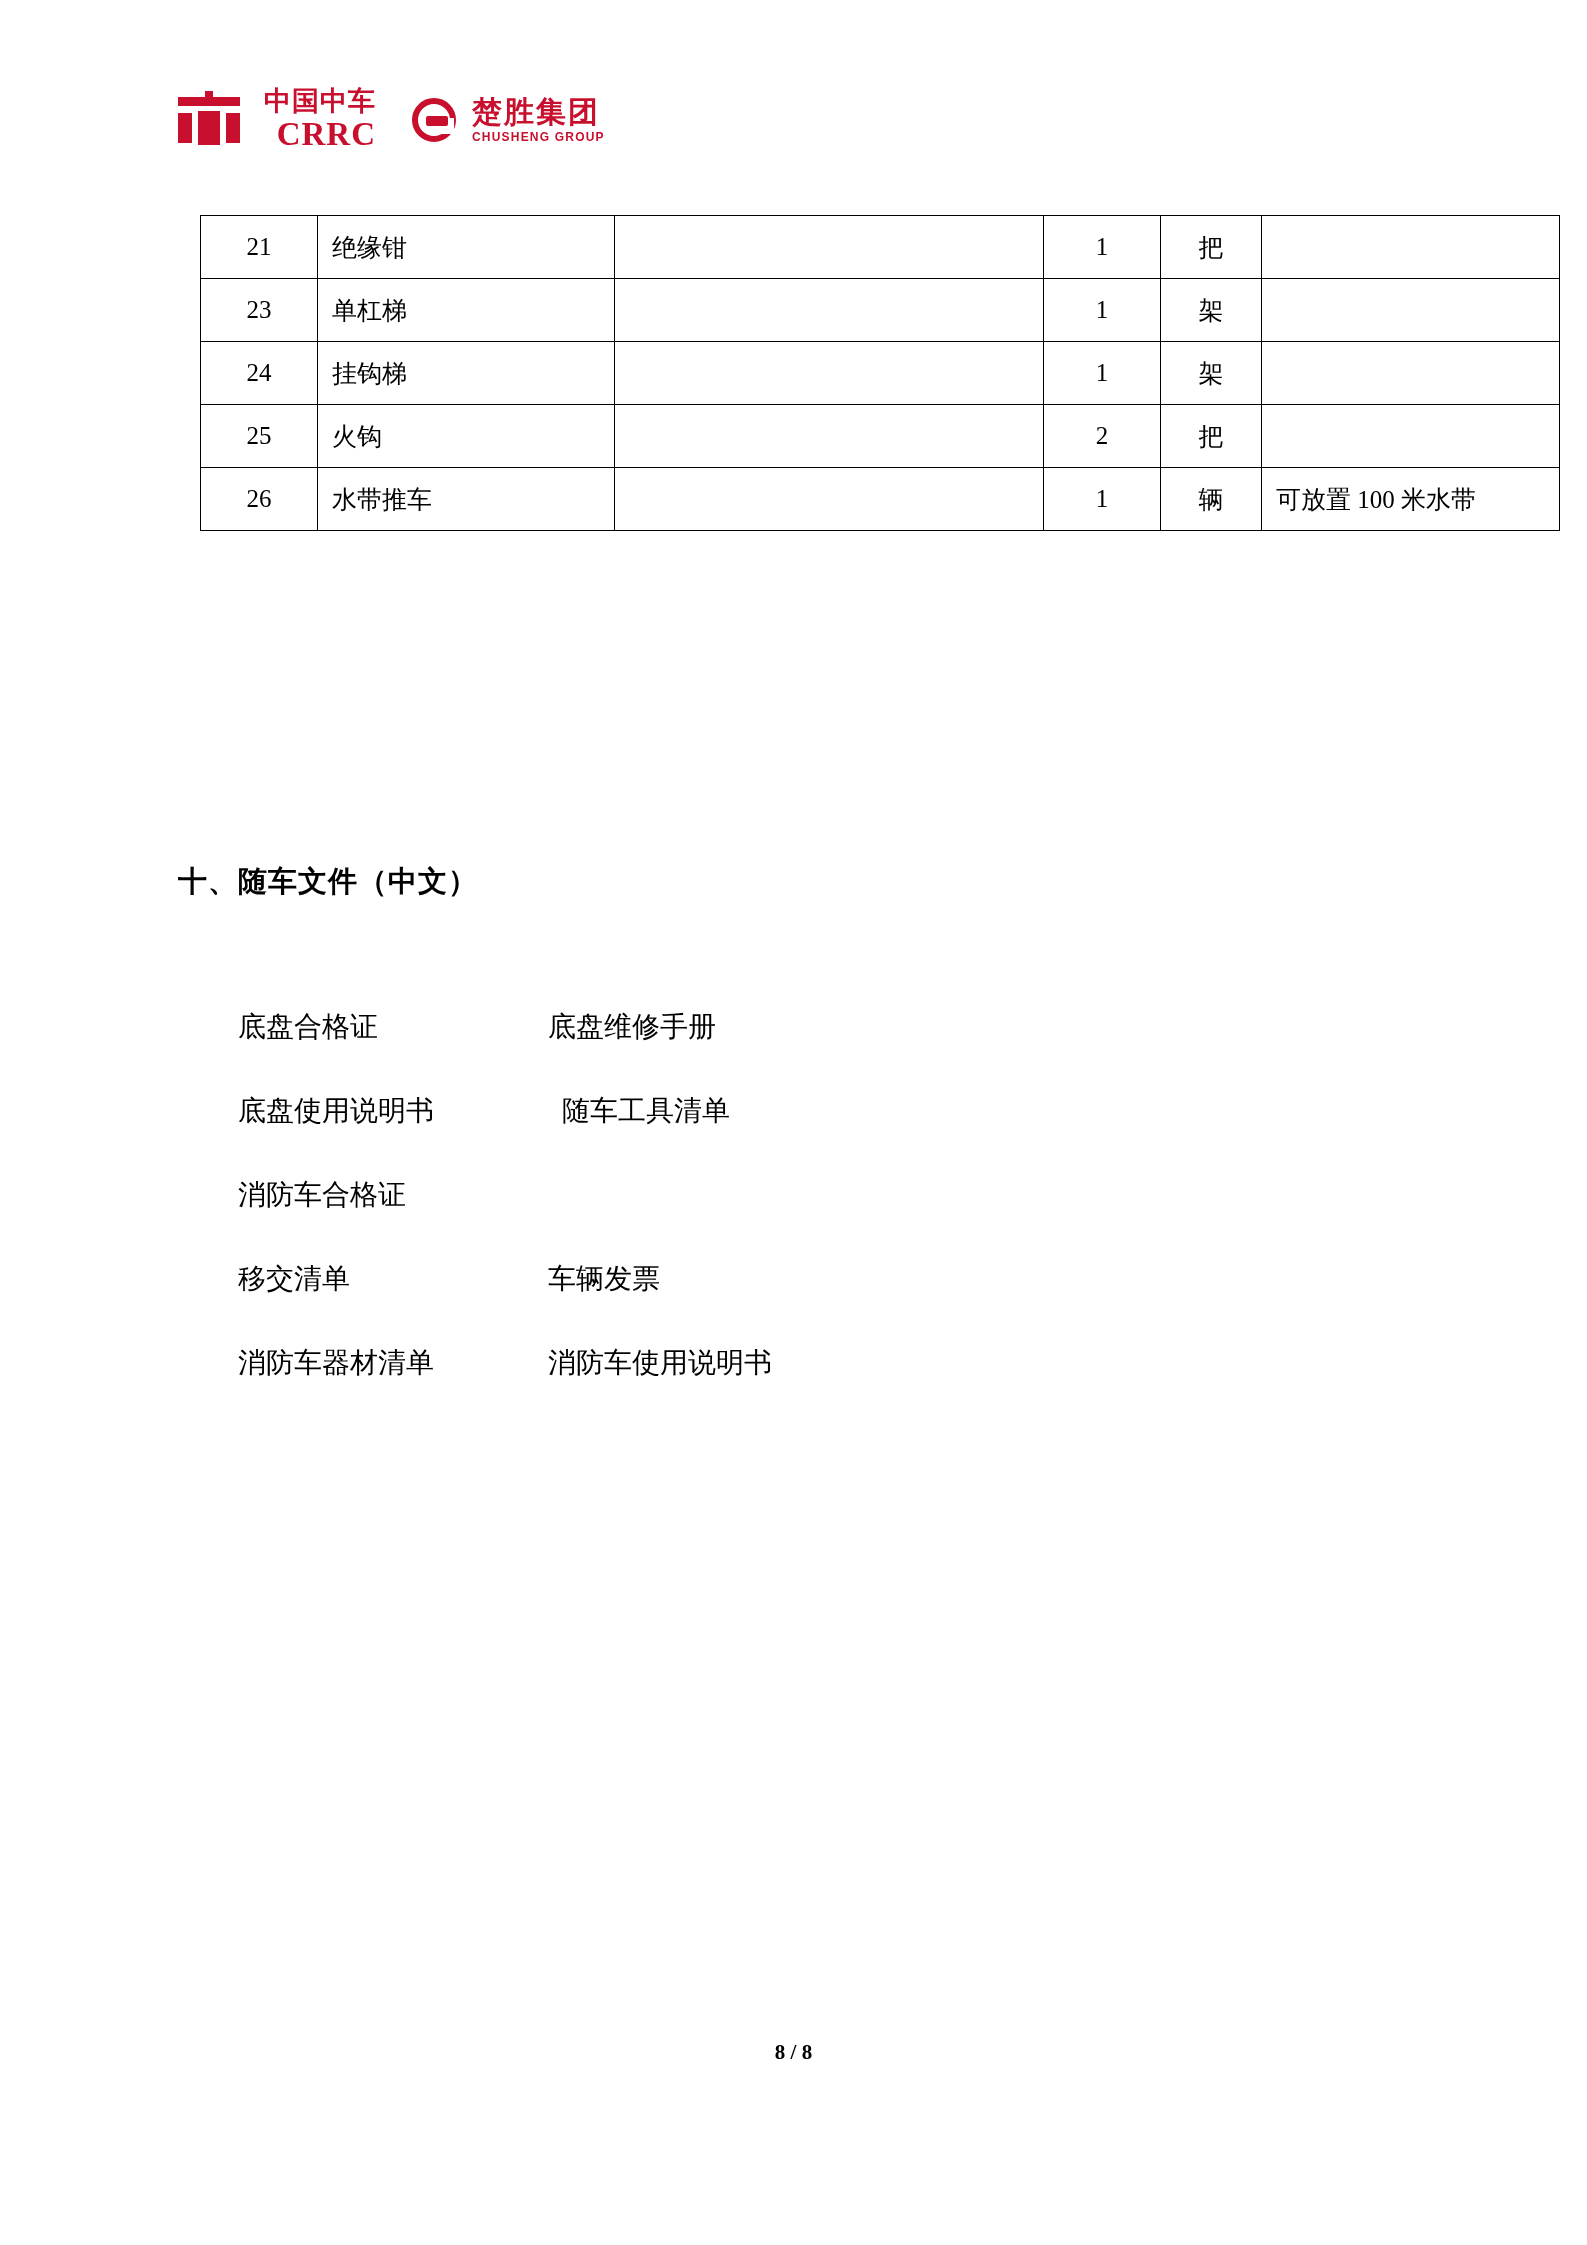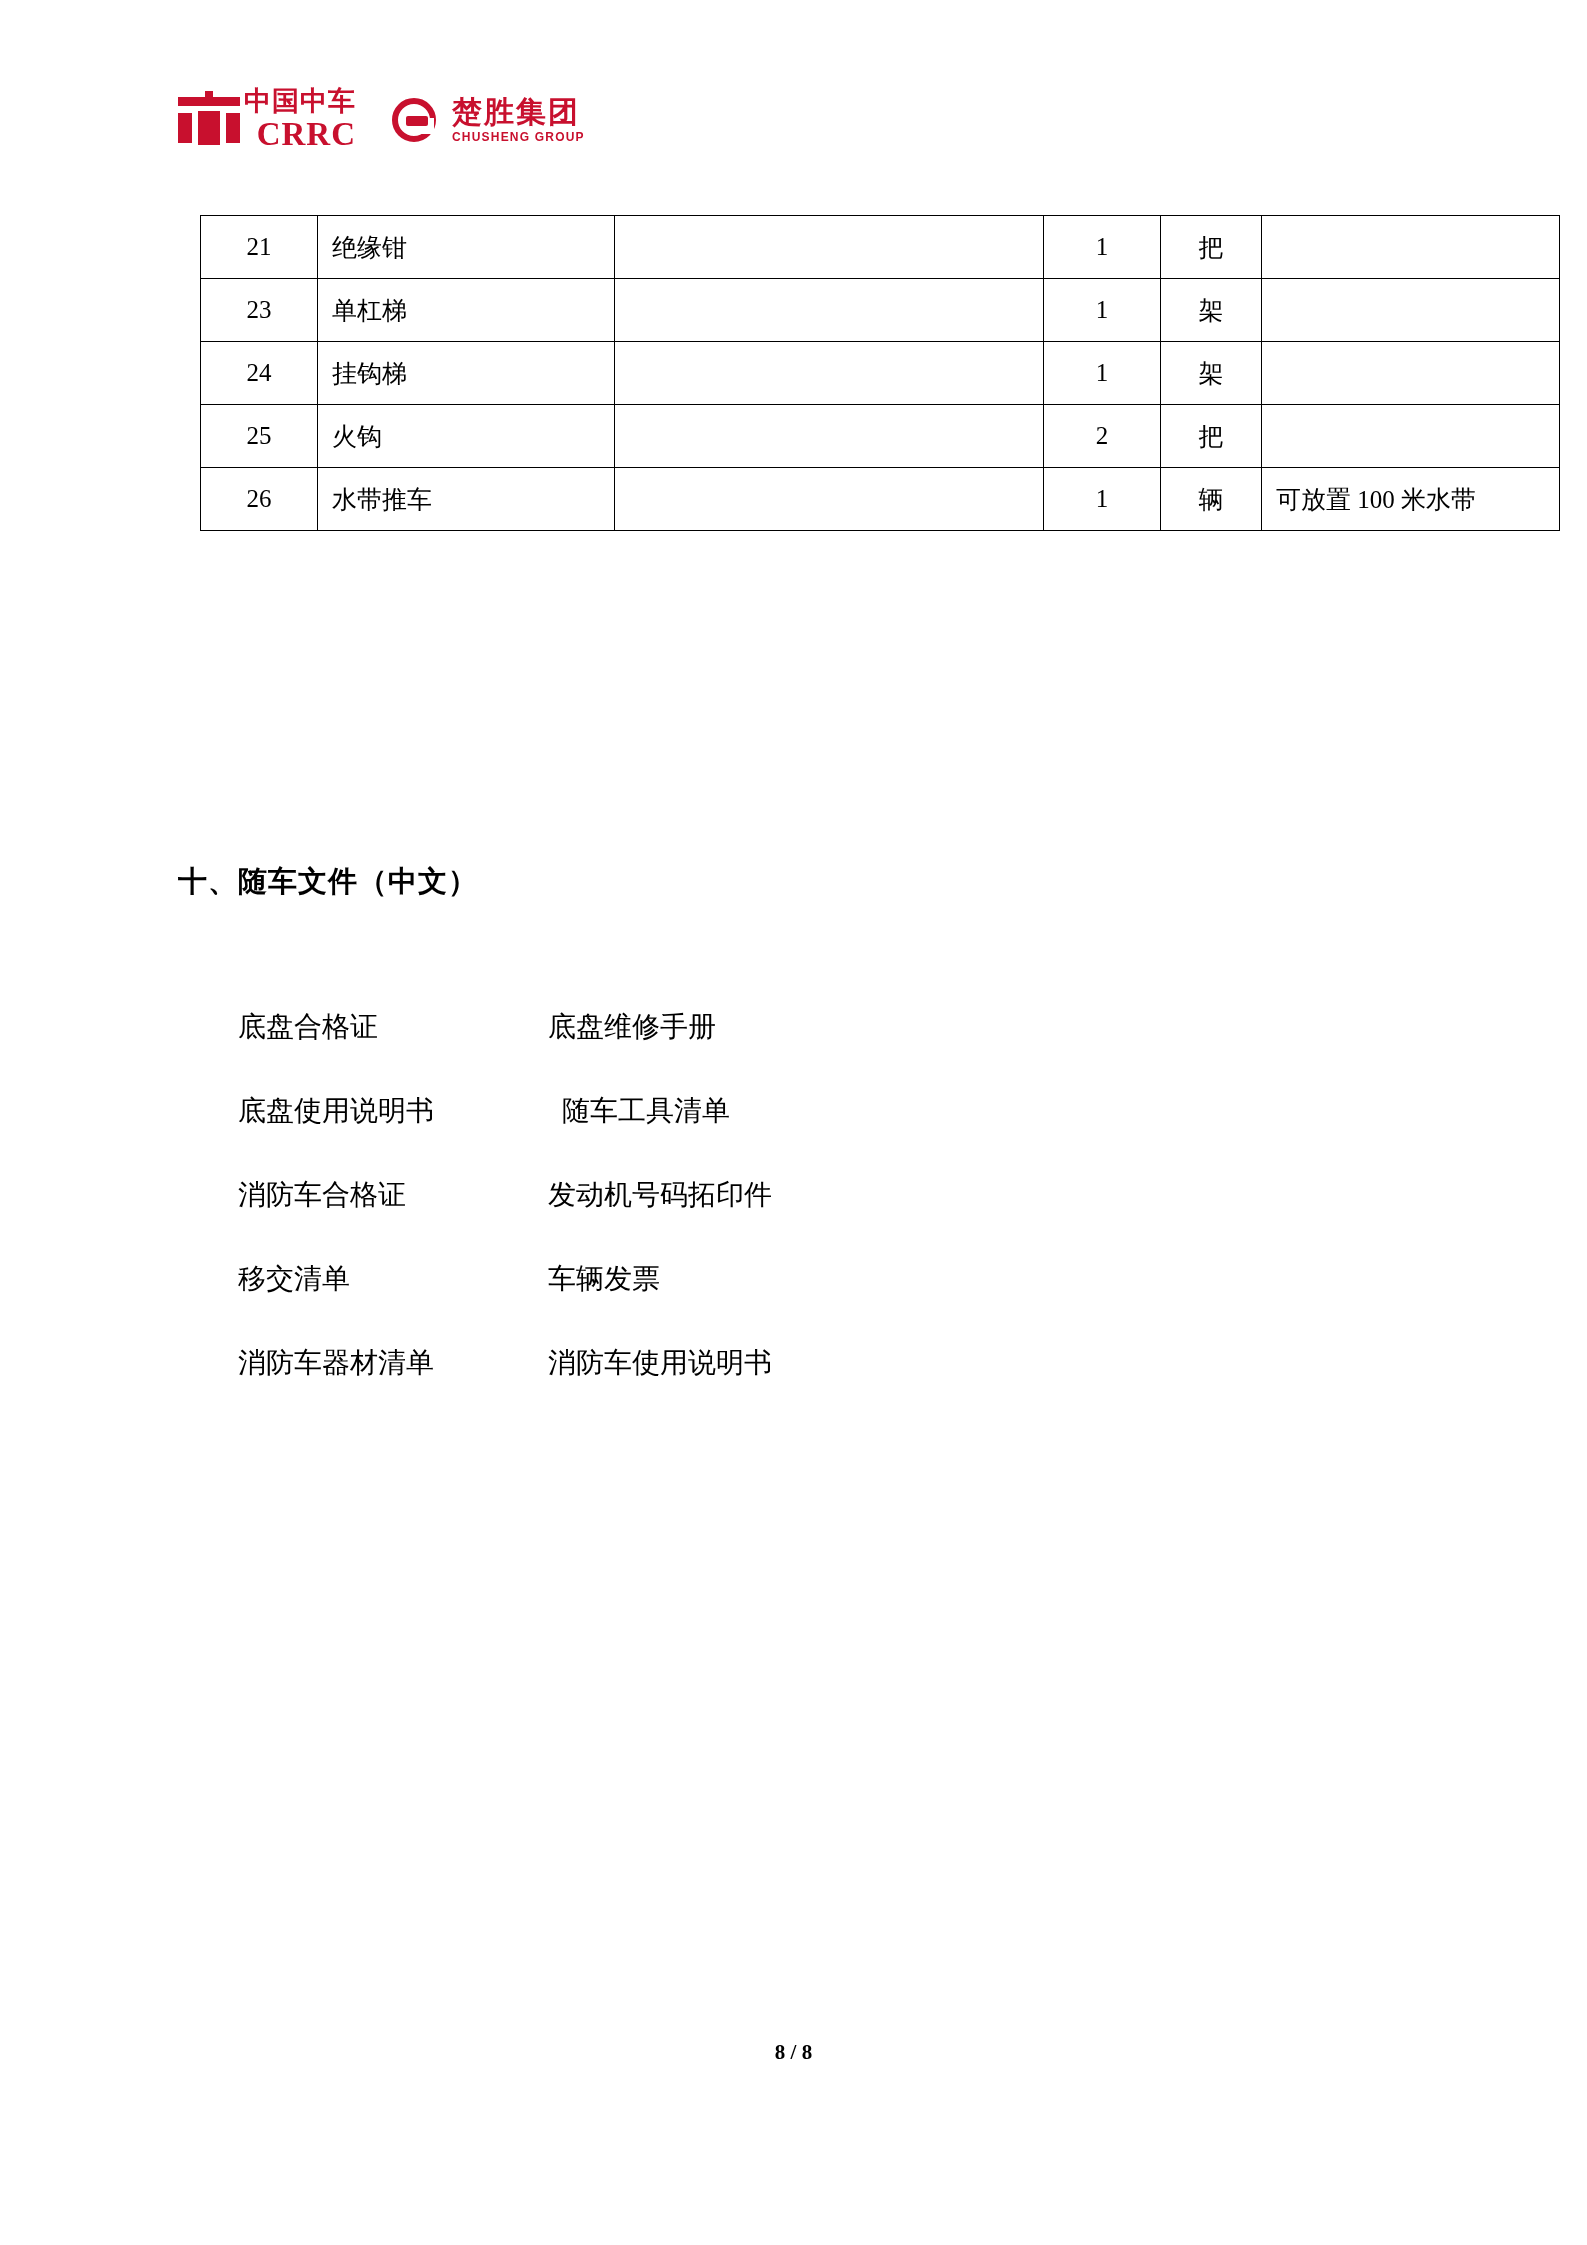--- a/index.html
+++ b/index.html
@@ -28,21 +28,21 @@
     position: absolute;
     top: 88px;
     left: 178px;
     display: flex;
     align-items: center;
     gap: 18px;
   }
   .crrc-logo {
     display: flex;
     align-items: center;
-    gap: 4px;
+    gap: 24px;
   }
   .crrc-mark {
     width: 62px;
     height: 58px;
     position: relative;
     flex: 0 0 auto;
   }
   .crrc-mark .bar {
     position: absolute;
     background: #c8102e;
@@ -260,21 +260,20 @@
     <div class="doc-row">
       <span class="doc-col-left">底盘合格证</span>
       <span class="doc-col-right">底盘维修手册</span>
     </div>
     <div class="doc-row">
       <span class="doc-col-left">底盘使用说明书</span>
       <span class="doc-col-right indent-1">随车工具清单</span>
     </div>
     <div class="doc-row">
       <span class="doc-col-left">消防车合格证</span>
-      <span class="doc-col-right">发动机号码拓印件</span>
     </div>
     <div class="doc-row">
       <span class="doc-col-left">移交清单</span>
       <span class="doc-col-right">车辆发票</span>
     </div>
     <div class="doc-row">
       <span class="doc-col-left">消防车器材清单</span>
       <span class="doc-col-right">消防车使用说明书</span>
     </div>
   </div>

